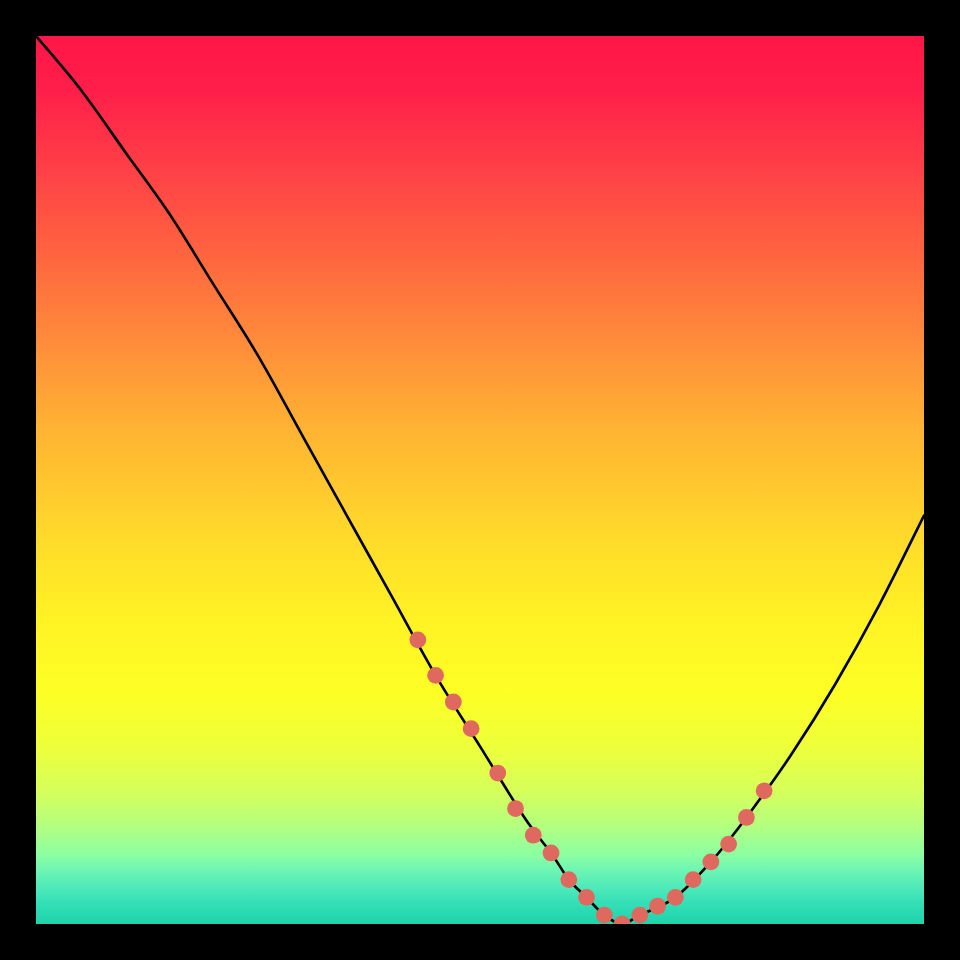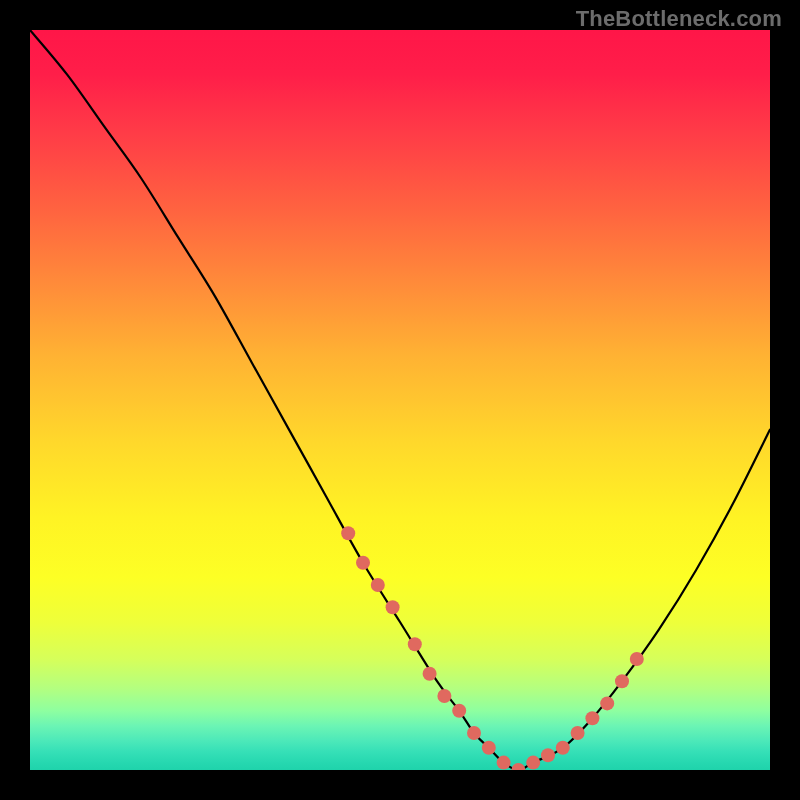--- a/index.html
+++ b/index.html
@@ -64,21 +64,20 @@
     position: absolute;
     inset: 0;
     width: 740px;
     height: 740px;
   }
 </style>
 </head>
 <body>
 
 <div class="frame">
-  <div class="watermark">TheBottleneck.com</div>
 
   <div class="plot">
     <div class="gradient"></div>
     <svg class="curve" viewBox="0 0 740 740" preserveAspectRatio="none">
       <path id="curve-path" fill="none" stroke="#000000" stroke-width="2.2" stroke-linecap="round" d="M 0.0 0.0 C 6.2 7.4, 24.7 28.4, 37.0 44.4 C 49.3 60.4, 61.7 78.9, 74.0 96.2 C 86.3 113.5, 98.7 129.5, 111.0 148.0 C 123.3 166.5, 135.7 187.5, 148.0 207.2 C 160.3 226.9, 172.7 245.4, 185.0 266.4 C 197.3 287.4, 209.7 310.8, 222.0 333.0 C 234.3 355.2, 246.7 377.4, 259.0 399.6 C 271.3 421.8, 283.7 444.0, 296.0 466.2 C 308.3 488.4, 320.7 511.8, 333.0 532.8 C 345.3 553.8, 357.7 572.3, 370.0 592.0 C 382.3 611.7, 397.1 636.4, 407.0 651.2 C 416.9 666.0, 423.0 672.2, 429.2 680.8 C 435.4 689.4, 439.1 696.8, 444.0 703.0 C 448.9 709.2, 453.9 712.9, 458.8 717.8 C 463.7 722.7, 468.7 728.9, 473.6 732.6 C 478.5 736.3, 483.5 740.0, 488.4 740.0 C 493.3 740.0, 495.8 736.3, 503.2 732.6 C 510.6 728.9, 522.9 725.2, 532.8 717.8 C 542.7 710.4, 552.5 699.3, 562.4 688.2 C 572.3 677.1, 580.9 666.0, 592.0 651.2 C 603.1 636.4, 616.7 617.9, 629.0 599.4 C 641.3 580.9, 653.7 561.2, 666.0 540.2 C 678.3 519.2, 690.7 497.0, 703.0 473.6 C 715.3 450.2, 733.8 411.9, 740.0 399.6"></path>
       <g id="dots-group">
           <circle cx="318.2" cy="503.2" r="7" fill="#e0695f"></circle>
           <circle cx="333.0" cy="532.8" r="7" fill="#e0695f"></circle>
           <circle cx="347.8" cy="555.0" r="7" fill="#e0695f"></circle>
           <circle cx="362.6" cy="577.2" r="7" fill="#e0695f"></circle>

